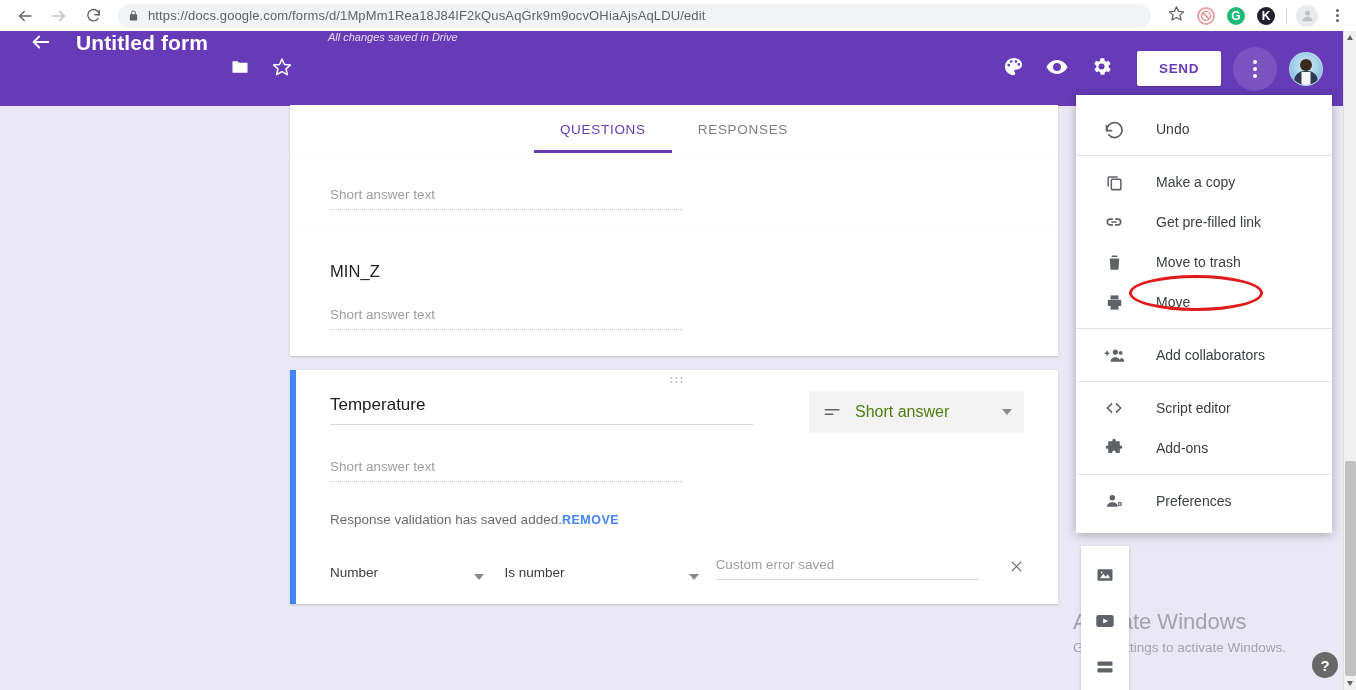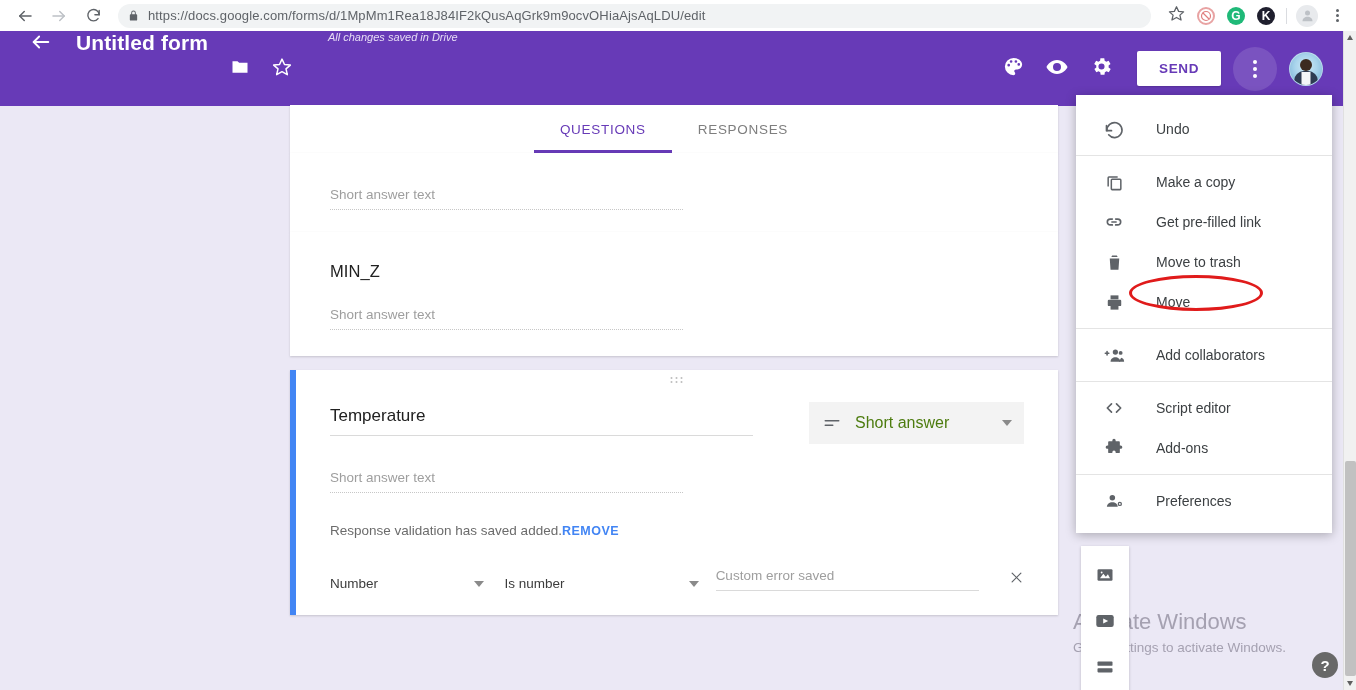--- a/index.html
+++ b/index.html
@@ -163,21 +163,21 @@
   .active-card {
     border-left: 6px solid #4285f4;
     padding: 0;
   }
   .drag-dots {
     position: absolute; left: 50%; top: 7px; transform: translateX(-50%);
     display: grid; grid-template-columns: repeat(3, 3px);
     grid-gap: 2px;
   }
   .drag-dots i { width: 2px; height: 2px; background: #bdbdbd; display: block; border-radius: 50%; }
-  .active-body { padding: 36px 34px 24px 34px; }
+  .active-body { padding: 25px 34px 24px 34px; }
   .q-row { display: flex; align-items: flex-start; }
   .q-title-input {
     flex: 1;
     font-size: 17px; color: #212121;
     padding-bottom: 9px;
     border-bottom: 1px solid #dadada;
     max-width: 430px;
   }
   .type-select {
     width: 215px; height: 42px;
@@ -204,21 +204,21 @@
     display: flex; align-items: center;
   }
   .validation-note .remove-link {
     color: #4285f4; font-size: 12.5px;
     font-weight: bold; letter-spacing: .5px; cursor: pointer;
   }
   .validation-row {
     margin-top: 30px;
     display: flex; align-items: flex-end;
   }
-  .vsel { width: 163px; display: flex; align-items: center; cursor: pointer; }
+  .vsel { width: 163px; display: flex; align-items: flex-end; cursor: pointer; }
   .vsel .lbl { flex: 1; font-size: 13.5px; color: #3c3c3c; }
   .vsel-2 { width: 205px; margin-left: 20px; }
   .verr {
     width: 278px; margin-left: 17px;
     font-size: 13.5px; color: #9e9e9e;
     padding-bottom: 7px;
     border-bottom: 1px solid #dadada;
   }
   .vclose {
     margin-left: 30px; color: #5f6368; font-size: 17px;

